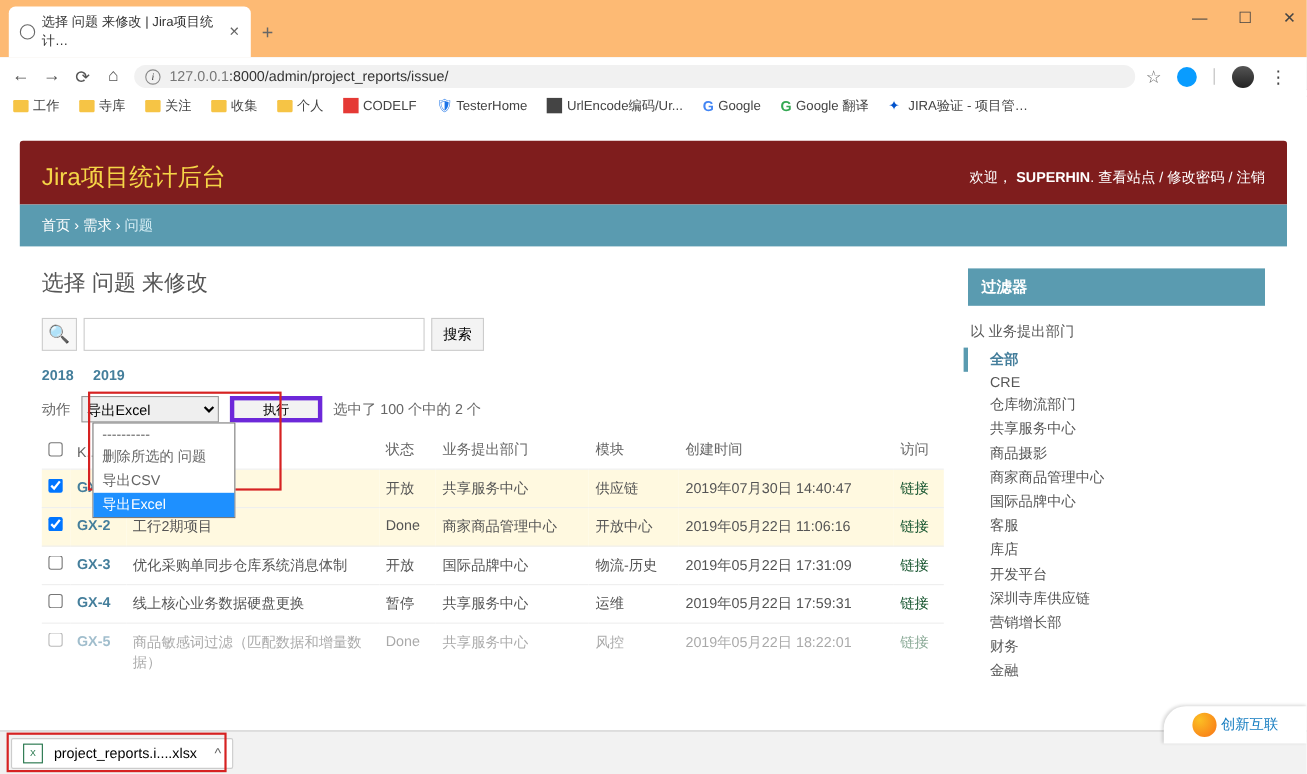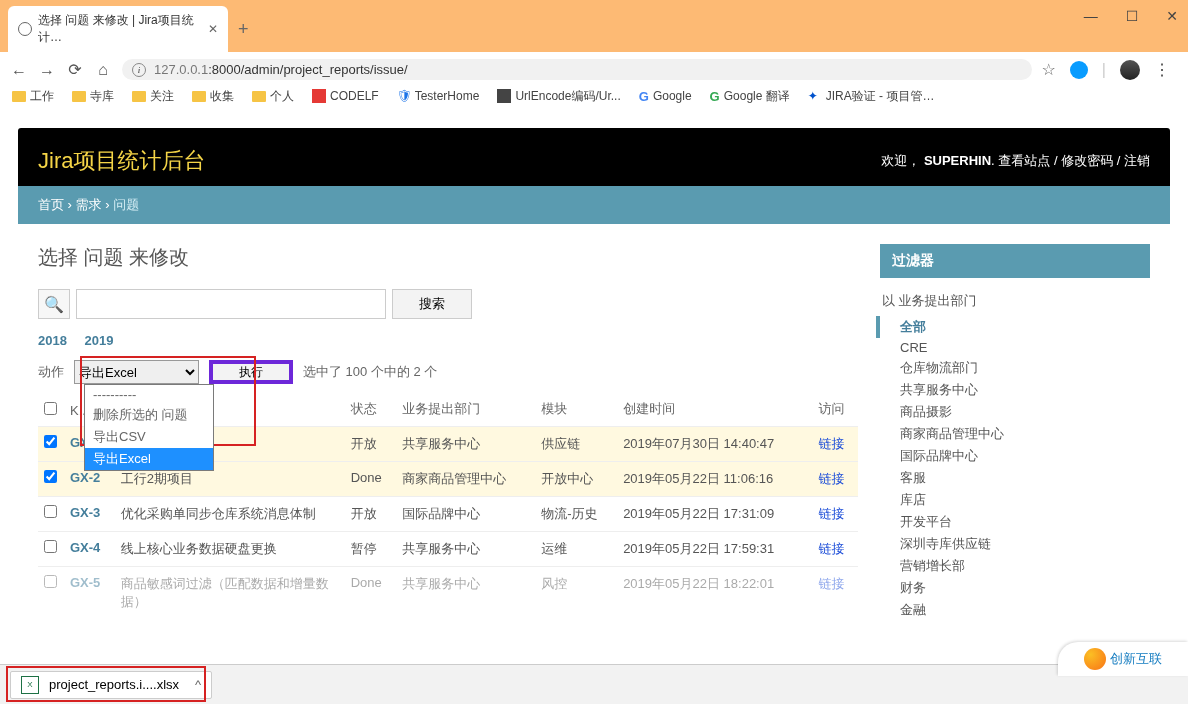--- a/index.html
+++ b/index.html
@@ -29,58 +29,58 @@
 .bookmarks { display: flex; align-items: center; padding: 4px 12px; gap: 18px; font-size: 12px; color: #444; background:#fff; height:28px;}
 .bm { display: flex; align-items: center; gap: 4px; white-space:nowrap;}
 .folder { width: 14px; height: 11px; background: #f6c445; border-radius: 1px; }
 .codelf { width:14px; height:14px; background:#e53935;}
 .shield { width:14px;height:14px; color:#1a73e8;}
 .google-g { font-weight:bold; color:#4285f4; font-size:13px;}
 .jira-icon{ width:14px;height:14px;}
 
 
 .content-wrap { margin: 18px 18px 0 18px; }
-.header-bar { background: #000000; color: #fff; padding: 18px 20px 10px 20px; display: flex; align-items: center; justify-content: space-between; border-radius: 3px 3px 0 0; }
+.header-bar { background: #7f1d1d; color: #fff; padding: 18px 20px 10px 20px; display: flex; align-items: center; justify-content: space-between; border-radius: 3px 3px 0 0; }
 .header-bar .brand { color: #f5d547; font-size: 22px; }
 .header-bar .right { font-size: 13px; }
 .header-bar .right a { color: #fff; text-decoration: none; }
 .header-bar .right .user { font-weight: bold; }
 .sub-bar { background: #5a9bb0; color: #fff; padding: 10px 20px; font-size: 13px; }
 .sub-bar a { color: #fff; text-decoration: none; }
 .sub-bar .current { color: #d6eef5; }
 
 .main-area { display: flex; padding: 20px 20px 0 20px; gap: 22px; }
 .left-col { flex: 1; }
 .right-col { width: 270px; }
 
 .page-title { font-size: 20px; color: #555; margin-bottom: 18px; }
 
 .search-row { display: flex; gap: 6px; margin-bottom: 14px; }
 .search-row .mag { width: 32px; height: 30px; border: 1px solid #ccc; background: #f7f7f7; display: flex; align-items: center; justify-content: center; color: #888; }
 .search-row input { width: 310px; height: 30px; border: 1px solid #ccc; padding: 0 6px; }
-.search-row button { height: 30px; padding: 0 26px; border: 1px solid #ccc; background: #f3f3f3; font-size: 13px; }
+.search-row button { height: 30px; padding: 0 10px; border: 1px solid #ccc; background: #f3f3f3; font-size: 13px; }
 
 .year-links { font-size: 13px; margin-bottom: 12px; }
 .year-links a { color: #447e9b; text-decoration: none; margin-right: 14px; font-weight: bold; }
 
 .action-row { display: flex; align-items: center; gap: 10px; font-size: 13px; color: #666; margin-bottom: 8px; position: relative; }
 .action-row select { width: 125px; height: 24px; border: 1px solid #999; font-size: 13px; }
 .action-row button { height: 24px; padding: 0 26px; border: 4px solid #6d28d9; background: #f3f3f3; font-size: 12px; }
 
 .dropdown-open { position: absolute; top: 24px; left: 46px; width: 130px; background: #fff; border: 1px solid #7a7a7a; z-index: 10; font-size: 13px; }
 .dropdown-open div { padding: 2px 8px; }
 .dropdown-open .sel { background: #1e90ff; color: #fff; }
 .red-box { position: absolute; border: 2px solid #d62222; pointer-events: none; }
 
 table { width: 100%; border-collapse: collapse; font-size: 13px; }
 thead th { text-align: left; font-weight: normal; color: #666; padding: 8px 6px; border-bottom: 0px solid #ddd; vertical-align:bottom;}
 tbody td { padding: 8px 6px; border-top: 1px solid #eee; vertical-align: top; color: #555; }
 tbody tr.hl { background: #fff9e0; }
 .key-link { color: #447e9b; font-weight: bold; text-decoration: none; }
-.link { color: #1d4ed8; text-decoration: none; }
+.link { color: #14532d; text-decoration: none; }
 tbody tr:last-child td{ opacity:0.5; } 
 
 .filter-box { }
 .filter-head { background: #5a9bb0; color: #fff; padding: 8px 12px; font-size: 14px; font-weight:bold;}
 .filter-sub { padding: 14px 2px 6px 2px; font-size: 13px; color: #555; }
 .filter-list { font-size: 13px; }
 .filter-list > div { padding: 2px 2px 2px 20px; color: #555; }
 .filter-list .active { border-left: 4px solid #5a9bb0; margin-left: -4px; color: #447e9b; font-weight: bold; padding-left:20px;}
 .filter-list .active a{color:#447e9b;}
 

